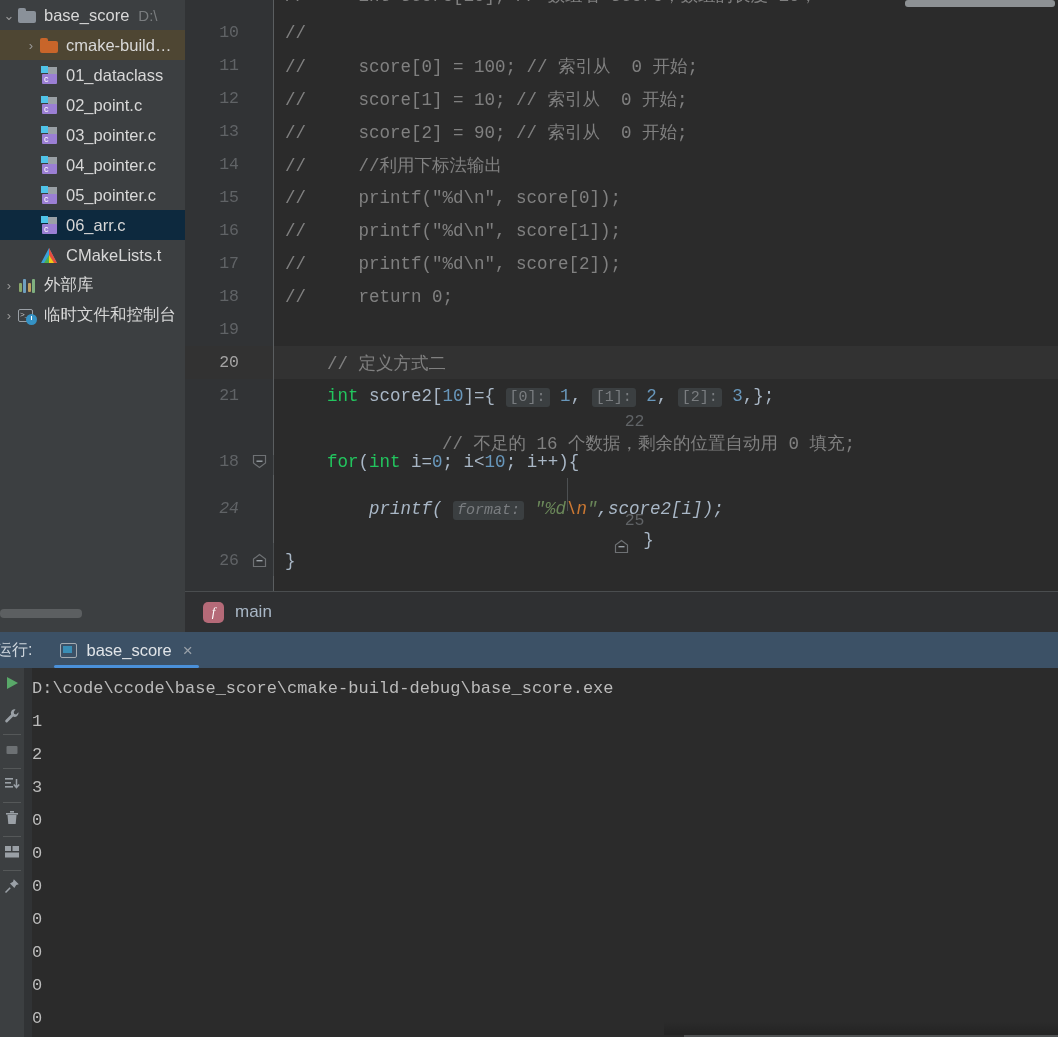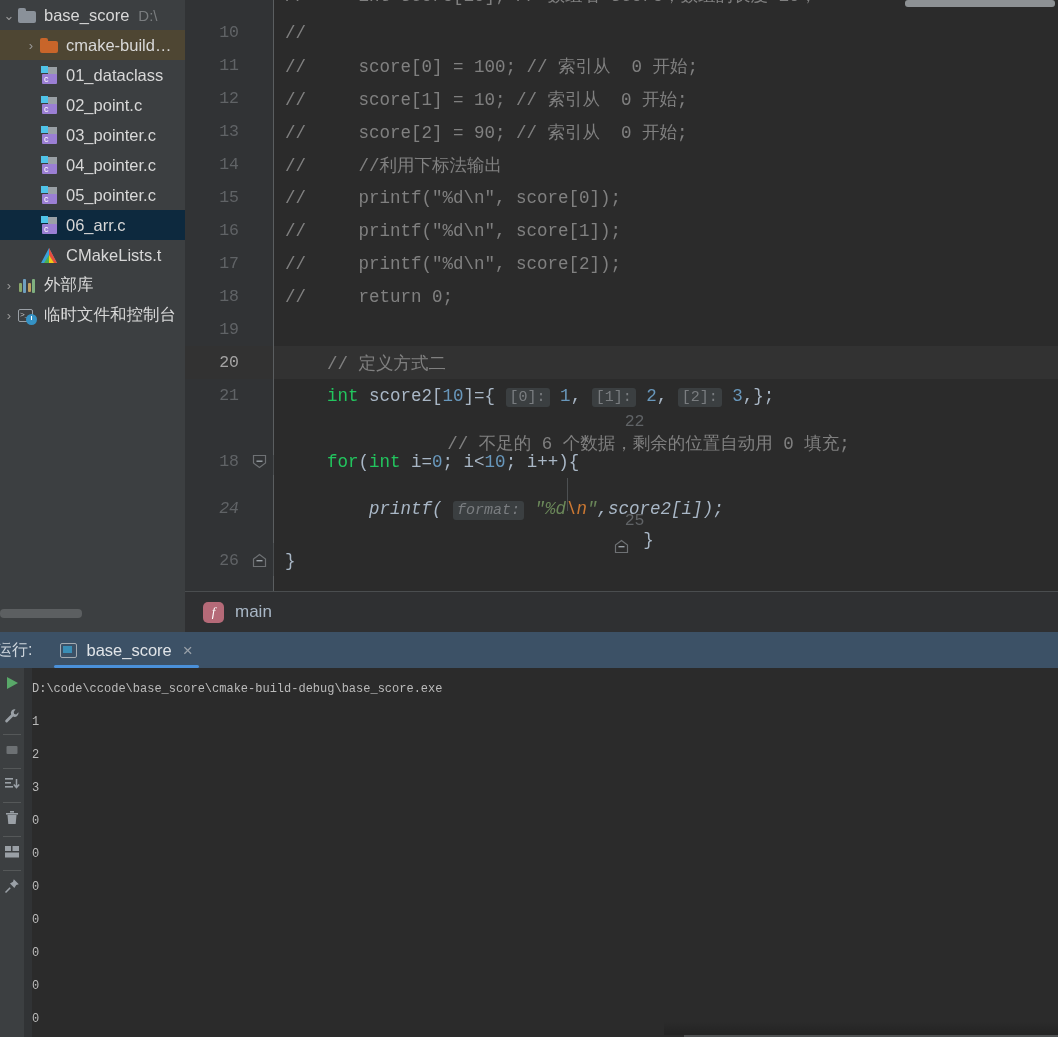--- a/index.html
+++ b/index.html
@@ -214,21 +214,21 @@
     position: absolute; left: 24px; top: 668px; width: 1034px; height: 369px;
     background: #2b2b2b; overflow: hidden;
   }
   #console-gutter {
     position: absolute; left: 0; top: 0; width: 8px; height: 369px;
     background: #313335;
   }
   .con-line {
     position: absolute; left: 0; width: 1034px; height: 33px;
     display: flex; align-items: center;
-    font-family: "Liberation Mono", monospace; font-size: 12px;
+    font-family: "Liberation Mono", monospace; font-size: 17px;
     color: #bbbbbb; padding-left: 8px; white-space: pre;
   }
   #console-bottom-edge {
     position: absolute; left: 660px; bottom: 0px; width: 398px; height: 2px;
     background: #4f5152;
   }
   #console-bottom-shade {
     position: absolute; left: 640px; bottom: 2px; width: 418px; height: 14px;
     background: linear-gradient(to bottom, rgba(0,0,0,0) 0%, rgba(0,0,0,0.18) 100%);
   }
@@ -366,21 +366,21 @@
         <div class="code-line" style="top: 82px;"><span class="lnum">12</span><span class="fold"></span><span class="code-text"><span class="c-cmt">//     score[1] = 10; // 索引从  0 开始;</span></span></div>
         <div class="code-line" style="top: 115px;"><span class="lnum">13</span><span class="fold"></span><span class="code-text"><span class="c-cmt">//     score[2] = 90; // 索引从  0 开始;</span></span></div>
         <div class="code-line" style="top: 148px;"><span class="lnum">14</span><span class="fold"></span><span class="code-text"><span class="c-cmt">//     //利用下标法输出</span></span></div>
         <div class="code-line" style="top: 181px;"><span class="lnum">15</span><span class="fold"></span><span class="code-text"><span class="c-cmt">//     printf("%d\n", score[0]);</span></span></div>
         <div class="code-line" style="top: 214px;"><span class="lnum">16</span><span class="fold"></span><span class="code-text"><span class="c-cmt">//     printf("%d\n", score[1]);</span></span></div>
         <div class="code-line" style="top: 247px;"><span class="lnum">17</span><span class="fold"></span><span class="code-text"><span class="c-cmt">//     printf("%d\n", score[2]);</span></span></div>
         <div class="code-line" style="top: 280px;"><span class="lnum">18</span><span class="fold"></span><span class="code-text"><span class="c-cmt">//     return 0;</span></span></div>
         <div class="code-line" style="top: 313px;"><span class="lnum">19</span><span class="fold"></span><span class="code-text"></span></div>
         <div class="code-line hl" style="top: 346px;"><span class="lnum">20</span><span class="fold"></span><span class="code-text"><span class="c-cmt">    // 定义方式二</span></span></div>
         <div class="code-line" style="top: 379px;"><span class="lnum">21</span><span class="fold"></span><span class="code-text"><span class="c-plain">    </span><span class="c-kw">int</span><span class="c-plain"> score2[</span><span class="c-num">10</span><span class="c-plain">]={ </span><span class="hint">[0]:</span><span class="c-plain"> </span><span class="c-num">1</span><span class="c-plain">, </span><span class="hint">[1]:</span><span class="c-plain"> </span><span class="c-num">2</span><span class="c-plain">, </span><span class="hint">[2]:</span><span class="c-plain"> </span><span class="c-num">3</span><span class="c-plain">,};</span></span></div>
-        <div class="code-line" style="top: 412px; flex-direction: column;"><span class="lnum">22</span><span class="fold"></span><span class="code-text"><span class="c-cmt">    // 不足的 6 个数据，剩余的位置自动用 0 填充;</span></span></div>
+        <div class="code-line" style="top: 412px; flex-direction: column;"><span class="lnum">22</span><span class="fold"></span><span class="code-text"><span class="c-cmt">    // 不足的 16 个数据，剩余的位置自动用 0 填充;</span></span></div>
         <div class="code-line" style="top: 445px;"><span class="lnum">18</span><span class="fold"><svg class="fold-mark" style="top:9px" width="15" height="15" viewBox="0 0 15 15">
               <path d="M1.5 1.5 H13.5 V9 L7.5 13.5 L1.5 9 Z" fill="none" stroke="#6e7174" stroke-width="1.2"></path>
               <rect x="4.5" y="6.5" width="6" height="1.4" fill="#9aa0a6"></rect>
             </svg></span><span class="code-text"><span class="c-plain">    </span><span class="c-kw">for</span><span class="c-plain">(</span><span class="c-kw">int</span><span class="c-plain"> i=</span><span class="c-num">0</span><span class="c-plain">; i&lt;</span><span class="c-num">10</span><span class="c-plain">; i++){</span></span></div>
         <div class="code-line" style="top: 492px; font-style: italic;"><span class="lnum">24</span><span class="fold"></span><span class="code-text"><span class="c-plain">        printf( </span><span class="hint">format:</span><span class="c-plain"> </span><span class="c-str">"%d</span><span class="c-esc">\n</span><span class="c-str">"</span><span class="c-plain">,score2[i]);</span></span></div>
         <div class="code-line" style="top: 511px; flex-direction: column;"><span class="lnum">25</span><span class="fold"><svg class="fold-mark" style="top:9px" width="15" height="15" viewBox="0 0 15 15">
               <path d="M1.5 13.5 H13.5 V6 L7.5 1.5 L1.5 6 Z" fill="none" stroke="#6e7174" stroke-width="1.2"></path>
               <rect x="4.5" y="7" width="6" height="1.4" fill="#9aa0a6"></rect>
             </svg></span><span class="code-text"><span class="c-plain">    }</span></span></div>
         <div class="code-line" style="top: 544px;"><span class="lnum">26</span><span class="fold"><svg class="fold-mark" style="top:9px" width="15" height="15" viewBox="0 0 15 15">

